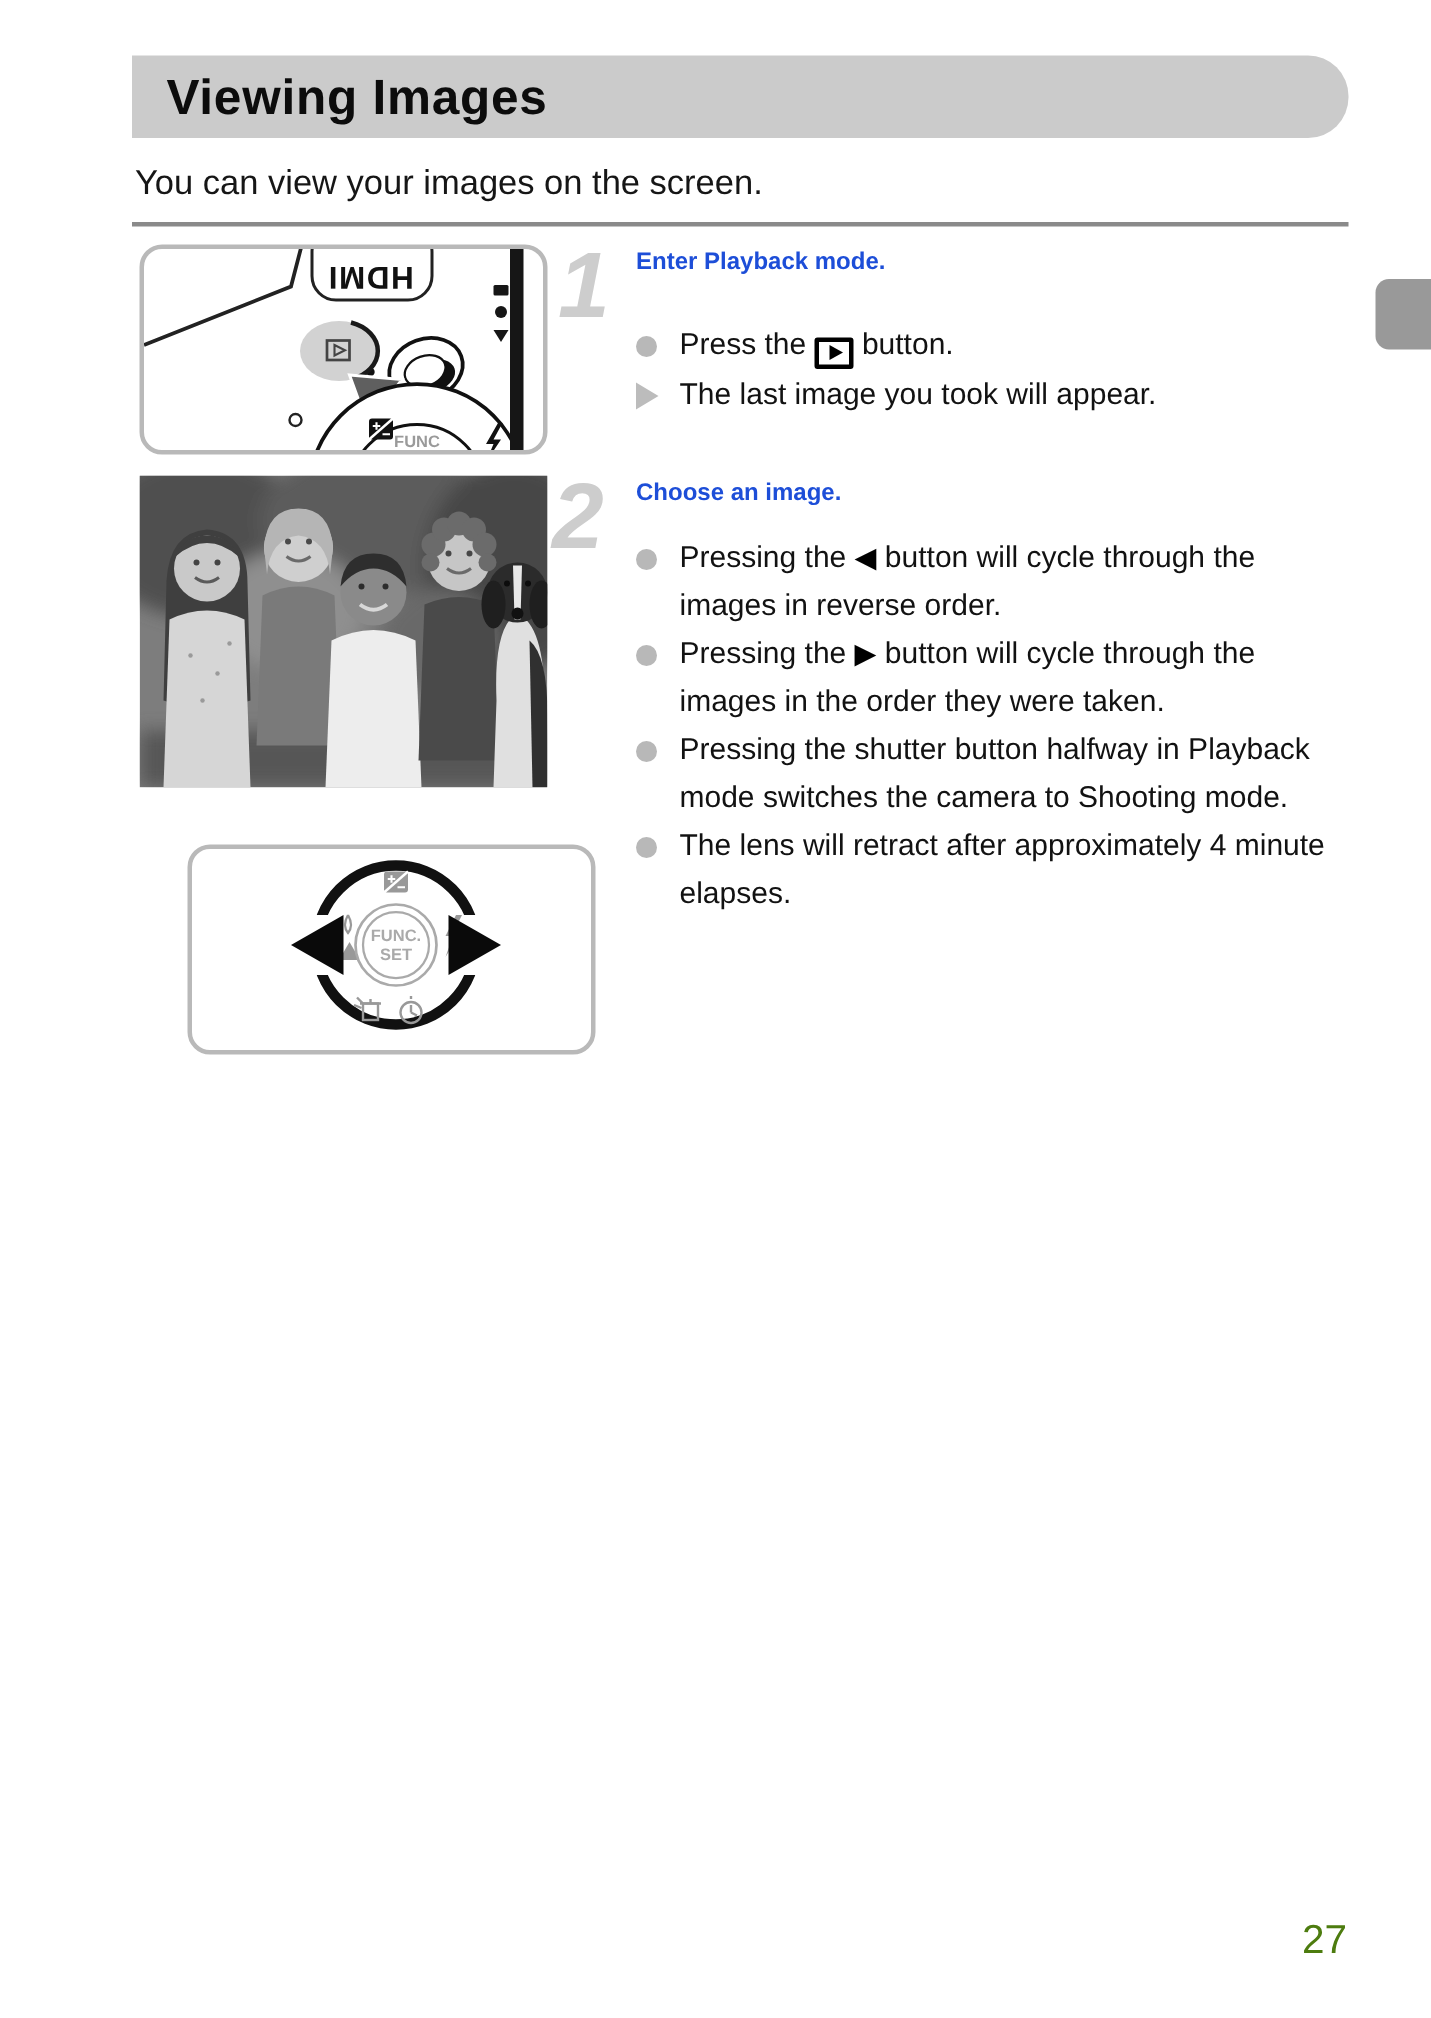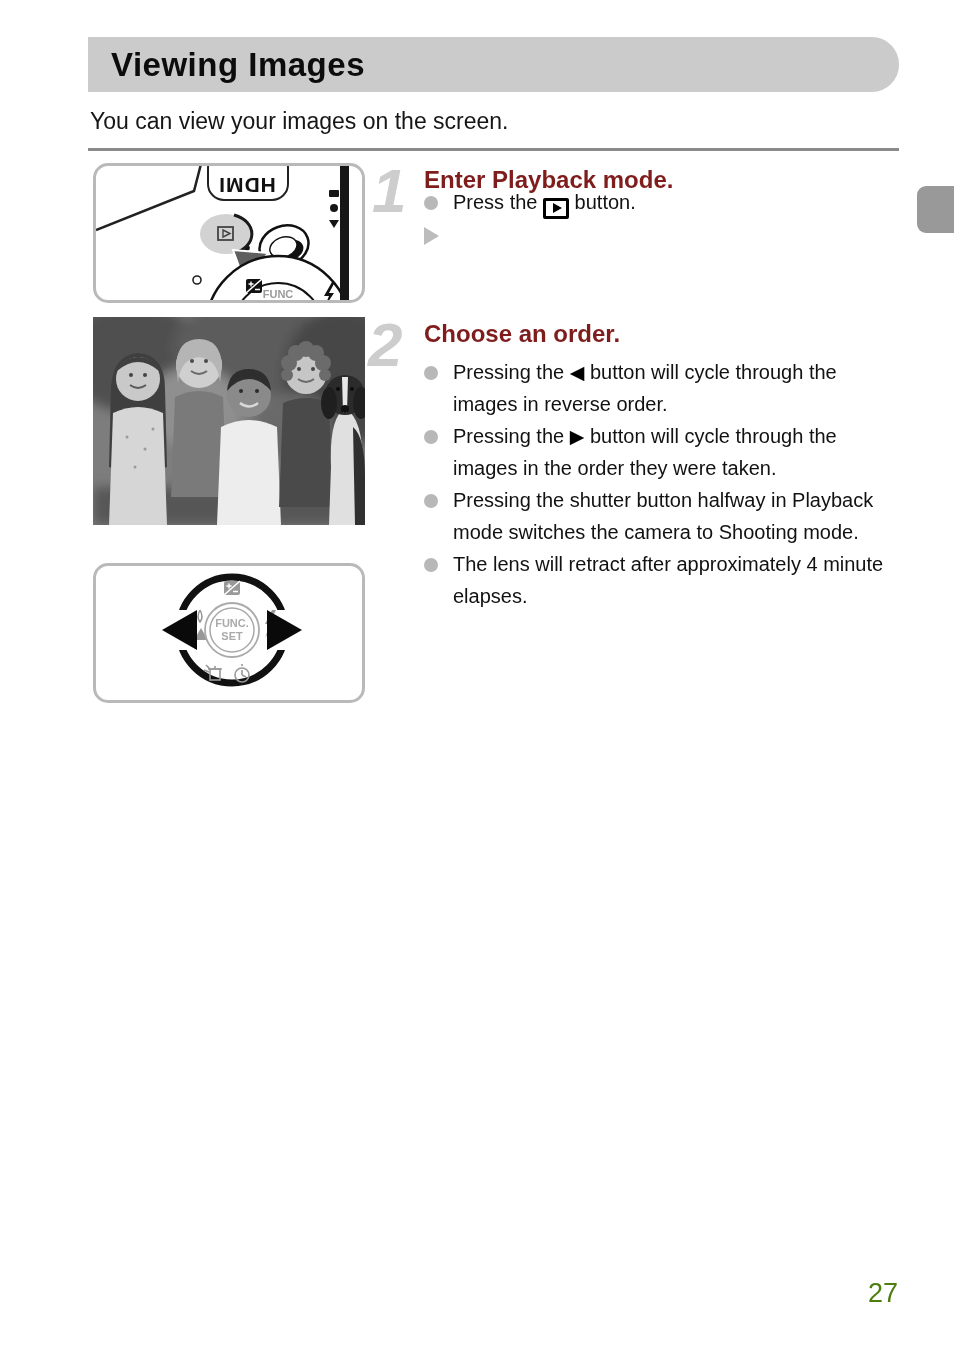--- a/index.html
+++ b/index.html
@@ -11,36 +11,36 @@
     background:#cbcbcb; border-radius:0 27px 27px 0; display:flex; align-items:center; }
   .titlebar h1 { font-size:33px; font-weight:bold; letter-spacing:0.5px; padding-left:23px; color:#0c0c0c; }
 
   .intro { position:absolute; left:90px; top:108px; font-size:23px; color:#161616; }
 
   .rule { position:absolute; left:88px; top:148px; width:811px; height:3px; background:#8a8a8a; }
 
   .figure { position:absolute; left:93px; width:272px; height:140px;
     border:3px solid #b9b9b9; border-radius:15px; background:#fff; overflow:hidden; }
   #figure-camera { top:163px; }
-  #figure-pad { top:563px; }
+  #figure-pad { top:563px;margin-left:32px; }
   .figure svg { display:block; }
 
   .photo { position:absolute; left:93px; top:317px; width:272px; height:208px; overflow:hidden; }
 
   .step-number { position:absolute; font-size:62px; font-weight:bold; font-style:italic;
     color:#cdcdcd; line-height:1; }
   #step1-num { left:372px; top:160px; }
   #step2-num { left:368px; top:314px; }
 
-  .step-heading { position:absolute; font-size:24px; font-weight:bold; color:#7f1d1d; }
+  .step-heading { position:absolute; font-size:16px; font-weight:bold; color:#1d4ed8; }
   #step1-head { left:424px; top:166px; }
   #step2-head { left:424px; top:320px; }
 
   .items { position:absolute; left:424px; }
-  #step1-items { top:187px; width:480px; }
+  #step1-items { top:215px; width:480px; }
   #step2-items { top:357px; width:482px; }
 
   .item { display:flex; align-items:flex-start; margin-bottom:1px; }
   .marker { flex:0 0 29px; }
   .marker-bullet::before { content:""; display:block; width:14px; height:14px;
     border-radius:50%; background:#b8b8b8; margin-top:9px; }
   .marker-result::before { content:""; display:block; width:0; height:0;
     border-style:solid; border-width:9px 0 9px 15px;
     border-color:transparent transparent transparent #bcbcbc; margin-top:7px; }
   .item-text { font-size:20px; line-height:31.5px; color:#121212; }
@@ -251,25 +251,26 @@
   <div class="step-heading" id="step1-head">Enter Playback mode.</div>
   <div class="items" id="step1-items">
       <div class="item">
         <span class="marker marker-bullet"></span>
         <span class="item-text">Press the <span class="inline-icon icon-playback-button">
             <span class="pb-tri"></span>
           </span> button.</span>
       </div>
       <div class="item">
         <span class="marker marker-result"></span>
+        <span class="item-text">The last image you took will appear.</span>
       </div>
     </div>
 
   <div class="step-number" id="step2-num">2</div>
-  <div class="step-heading" id="step2-head">Choose an order.</div>
+  <div class="step-heading" id="step2-head">Choose an image.</div>
   <div class="items" id="step2-items">
       <div class="item">
         <span class="marker marker-bullet"></span>
         <span class="item-text">Pressing the <span class="inline-icon icon-left-arrow">◀</span> button will cycle through the images in reverse order.</span>
       </div>
       <div class="item">
         <span class="marker marker-bullet"></span>
         <span class="item-text">Pressing the <span class="inline-icon icon-right-arrow">▶</span> button will cycle through the images in the order they were taken.</span>
       </div>
       <div class="item">

